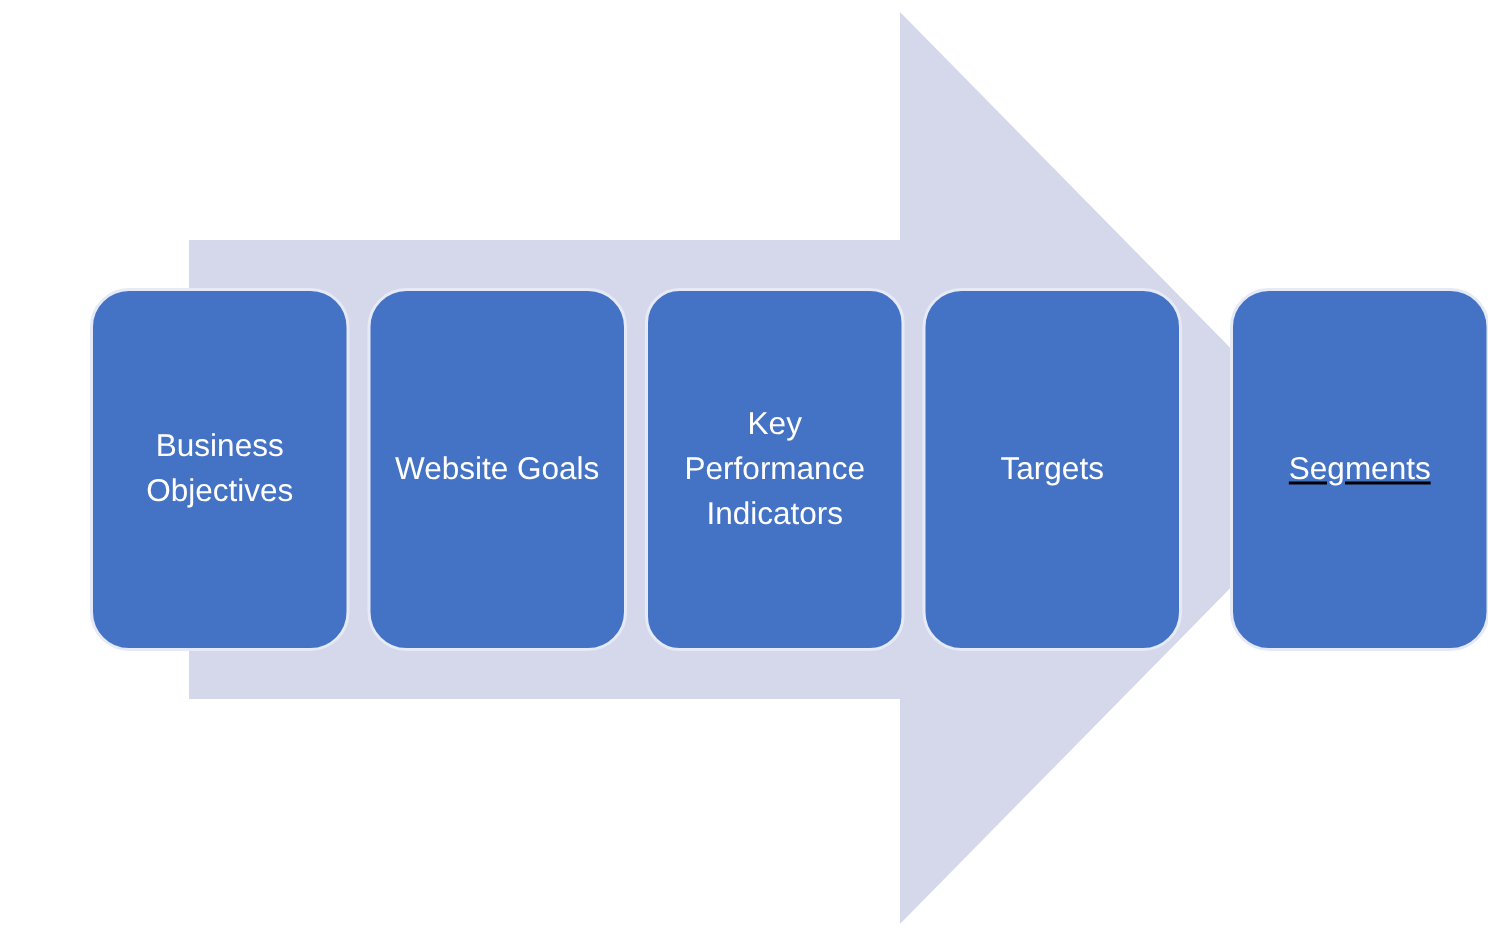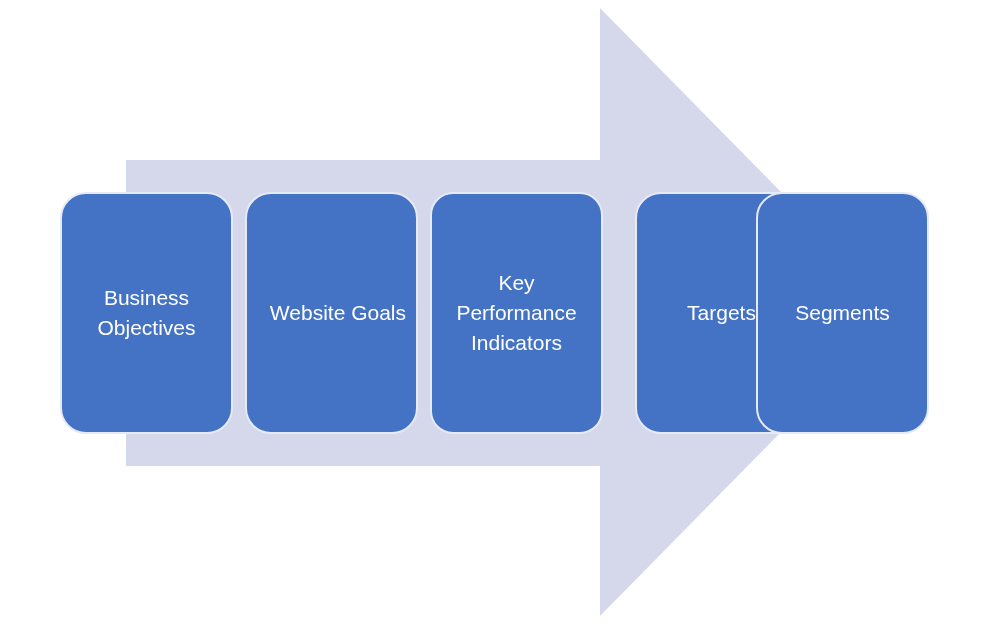--- a/index.html
+++ b/index.html
@@ -37,24 +37,24 @@
     justify-content: center;
     text-align: center;
   }
   .step-label {
     color: #ffffff;
     font-size: 21px;
     line-height: 30px;
     padding: 0 10px;
   }
   .step-1 { left: 60px; }
-  .step-2 { left: 245px; justify-content: flex-end; }
+  .step-2 { left: 245px; }
   .step-3 { left: 430px; }
-  .step-4 { left: 635px; }
-  .step-5 { left: 756px; }
+  .step-4 { left: 615px; }
+  .step-5 { left: 820px; text-decoration: underline; }
 </style>
 </head>
 <body>
 
 <div class="canvas">
 
   <svg class="arrow-svg" viewBox="0 0 992 626" aria-hidden="true">
     <polygon points="126,160 600,160 600,8 899,312 600,616 600,466 126,466" style="fill: rgb(212, 216, 234);"></polygon>
   </svg>
 

